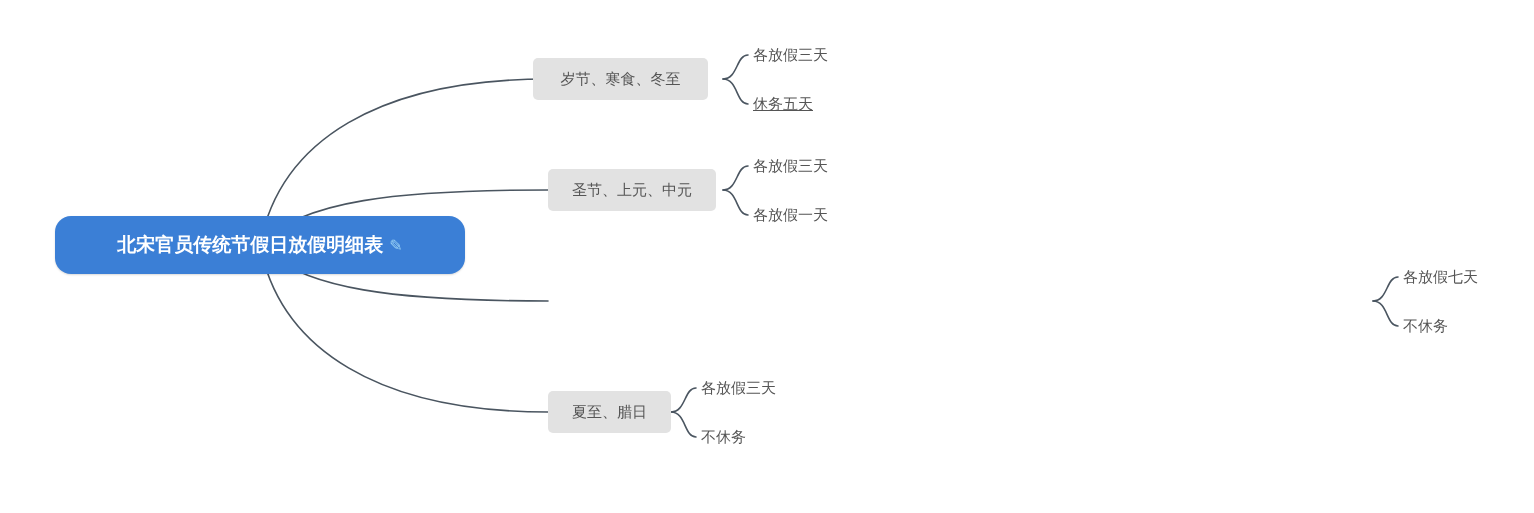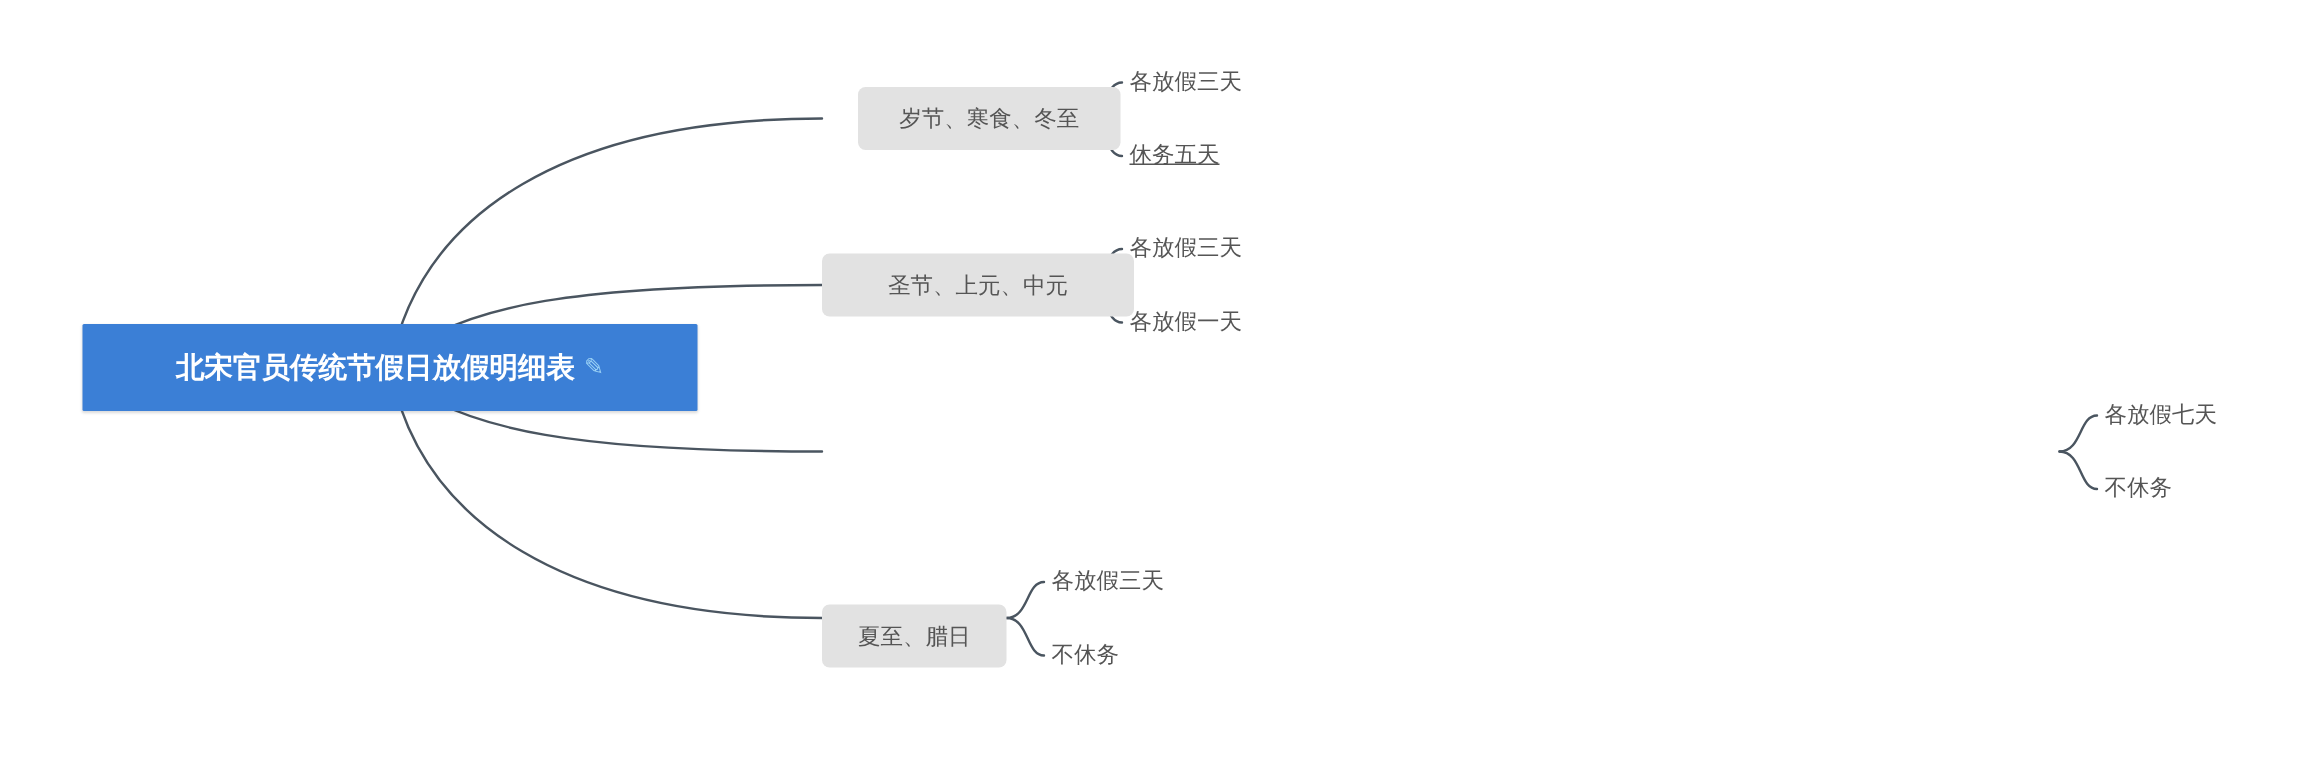--- a/index.html
+++ b/index.html
@@ -14,32 +14,32 @@
   *{margin:0;padding:0;box-sizing:border-box;}
   html,body{width:1534px;height:513px;background:#ffffff;overflow:hidden;}
   body{font-family:"Liberation Sans","DejaVu Sans",sans-serif;}
   .canvas{position:relative;width:1534px;height:513px;background:#ffffff;}
   .wires{position:absolute;left:0;top:0;width:1534px;height:513px;z-index:0;}
   .wires path{fill:none;stroke:var(--line);stroke-width:1.6;stroke-linecap:round;}
   .node{position:absolute;display:flex;align-items:center;justify-content:center;z-index:2;cursor:default;}
   .root-node{
     left:55px;top:216px;width:410px;height:58px;
     background:var(--root-bg);color:var(--root-text);
-    border-radius:1px;font-size:19px;font-weight:bold;
+    border-radius:16px;font-size:19px;font-weight:bold;
     box-shadow:0 1px 2px rgba(0,0,0,0.15);
   }
   .root-node .edit{font-size:16px;font-weight:normal;color:var(--icon);margin-left:6px;transform:rotate(0deg);}
   .branch-node{
     background:var(--branch-bg);color:var(--branch-text);
     border-radius:5px;font-size:15px;height:42px;
   }
-  .b1{left:572px;top:58px;width:175px;}
-  .b2{left:548px;top:169px;width:208px;}
+  .b1{left:533px;top:58px;width:175px;}
+  .b2{left:548px;top:169px;width:168px;}
   .b3{left:548px;top:280px;width:825px;}
-  .b4{left:548px;top:391px;width:123px;margin-top:12px;}
+  .b4{left:548px;top:391px;width:123px;}
   .leaf{
     position:absolute;z-index:2;color:var(--leaf-text);
     font-size:15px;line-height:20px;white-space:nowrap;cursor:default;
   }
   .l1a{left:753px;top:45px;}
   .l1b{left:753px;top:94px;text-decoration:underline;}
   .l2a{left:753px;top:156px;}
   .l2b{left:753px;top:205px;}
   .l3a{left:1403px;top:267px;}
   .l3b{left:1403px;top:316px;}

